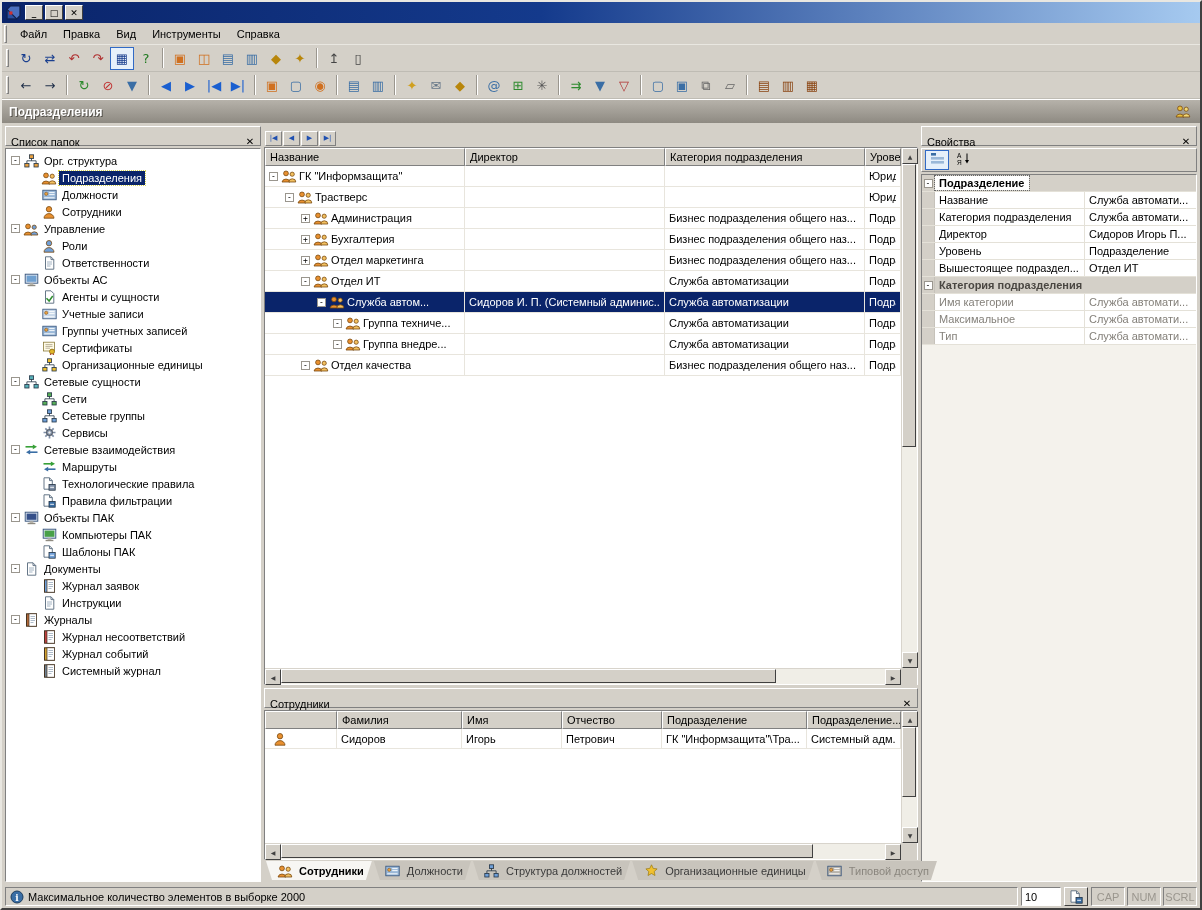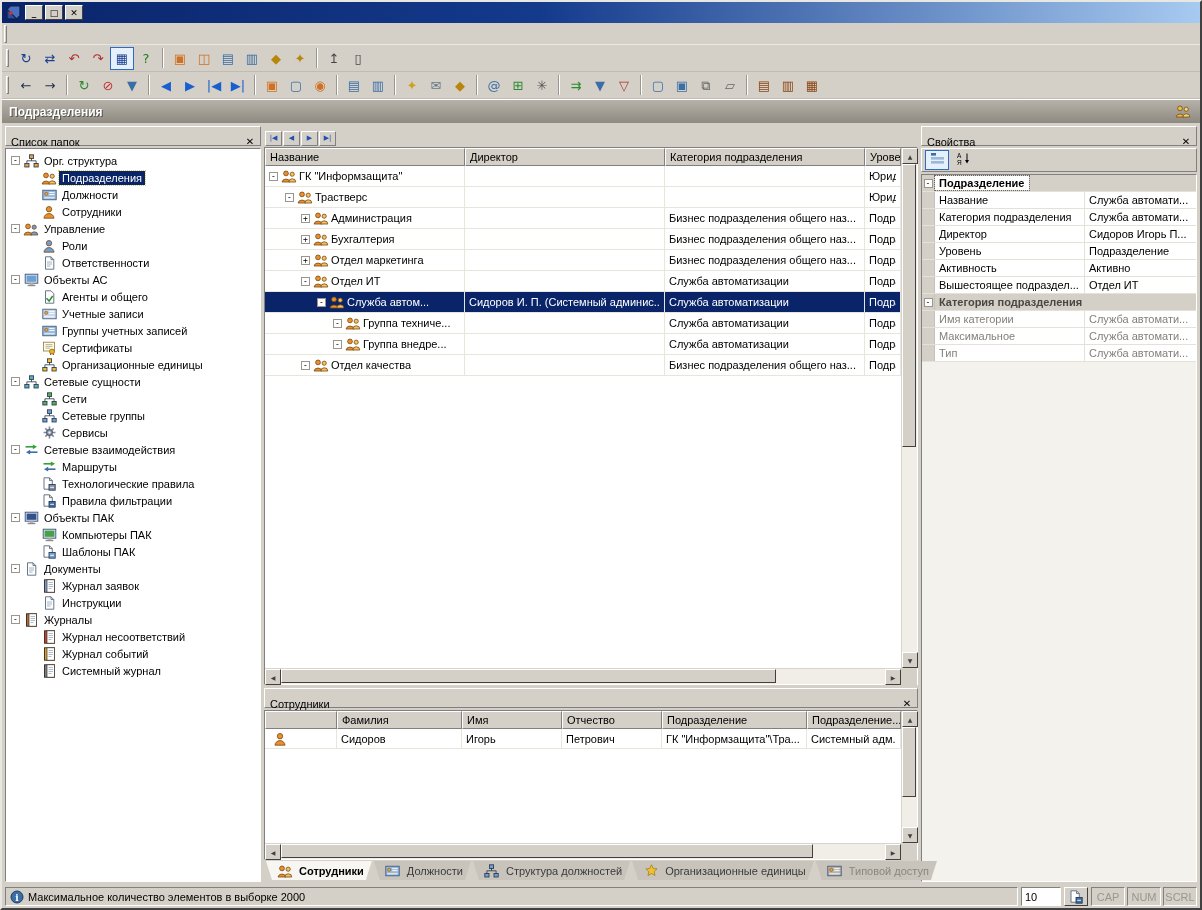--- a/index.html
+++ b/index.html
@@ -104,20 +104,27 @@
       </span>
     <span class="win-controls">
         <button class="win-btn"><span>_</span></button>
         <button class="win-btn"><span>□</span></button>
         <button class="win-btn close"><span>✕</span></button>
       </span>
   </div>
 
   <div class="menubar">
     <span class="tb-grip"></span>
+    <span class="menu-items">
+        <span class="menu-item">Файл</span>
+        <span class="menu-item">Правка</span>
+        <span class="menu-item">Вид</span>
+        <span class="menu-item">Инструменты</span>
+        <span class="menu-item">Справка</span>
+      </span>
   </div>
 
   <div class="toolbar">
     <span class="tb-grip"></span>
     <span class="tb-items">
         <button class="tb-btn">
           <span class="tb-glyph" style="color: rgb(26, 63, 143);">↻</span>
         </button>
         <button class="tb-btn">
           <span class="tb-glyph" style="color: rgb(26, 63, 143);">⇄</span>
@@ -389,21 +396,21 @@
           </div>
           <div class="tree-row">
             <span class="tree-indent" style="width: 20px;"></span>
             <span class="tree-indent" style="width: 11px;"></span>
             <span class="tree-icon">
               <svg width="13" height="14" viewBox="0 0 13 14">
                 <path d="M2.5 0.8h5.5l2.8 2.8v9.6H2.5z" fill="#fff" stroke="#667788"></path>
                 <path d="M3.5 8.2l2.6 2.8 3.6-5" fill="none" stroke="#2f8f2f" stroke-width="1.5"></path>
               </svg>
             </span>
-            <span class="tree-label">Агенты и общего</span>
+            <span class="tree-label">Агенты и сущности</span>
           </div>
           <div class="tree-row">
             <span class="tree-indent" style="width: 20px;"></span>
             <span class="tree-indent" style="width: 11px;"></span>
             <span class="tree-icon">
               <svg width="15" height="12" viewBox="0 0 15 12">
                 <rect x="0.8" y="1.2" width="13.4" height="9.6" fill="#c8d8ea" stroke="#33517a" stroke-width="0.8"></rect>
                 <circle cx="4.2" cy="4.8" r="1.6" fill="#e8a040" stroke="#7a4a10" stroke-width="0.5"></circle>
                 <path d="M7.2 3.6h5.4M7.2 5.6h5.4M2.2 8.8h10.4" stroke="#fff" stroke-width="0.9"></path>
               </svg>
@@ -1125,25 +1132,20 @@
             <span class="pg-name">Директор</span>
             <span class="pg-value">Сидоров Игорь П...</span>
           </div>
           <div class="pg-row">
             <span class="pg-strip"></span>
             <span class="pg-name">Уровень</span>
             <span class="pg-value">Подразделение</span>
           </div>
           <div class="pg-row">
             <span class="pg-strip"></span>
-            <span class="pg-name">Активность</span>
-            <span class="pg-value">Активно</span>
-          </div>
-          <div class="pg-row">
-            <span class="pg-strip"></span>
             <span class="pg-name">Вышестоящее подраздел...</span>
             <span class="pg-value">Отдел ИТ</span>
           </div>
           <div class="pg-row pg-group">
             <span class="pg-strip">
               <span class="expander">-</span>
             </span>
             <span class="pg-group-label">Категория подразделения</span>
           </div>
           <div class="pg-row readonly">

